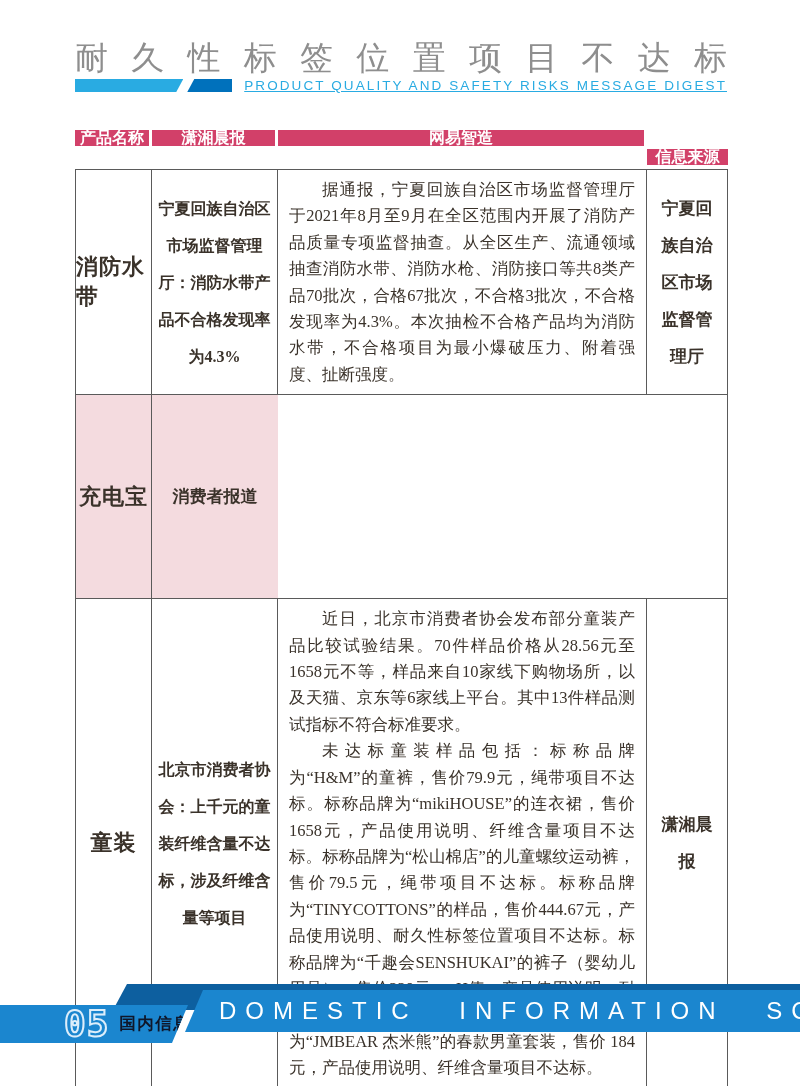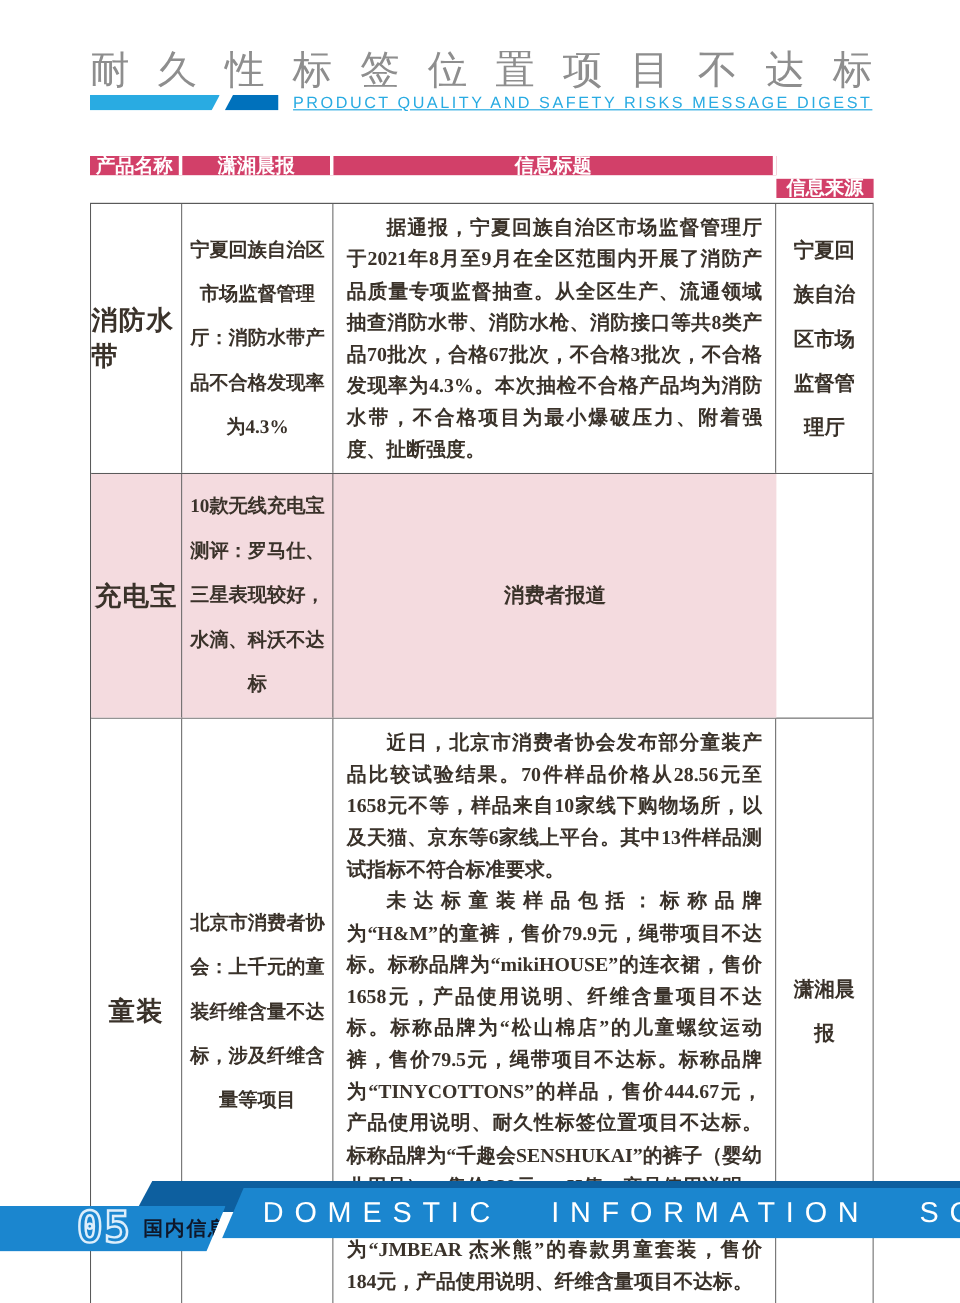--- a/index.html
+++ b/index.html
@@ -44,21 +44,21 @@
   .cell-product {
     display:flex; align-items:center; justify-content:center;
     font-size:22px; font-weight:bold; letter-spacing:1px;
   }
   .cell-title {
     display:flex; flex-direction:column; align-items:center; justify-content:center;
     text-align:center; font-size:16px; font-weight:bold; line-height:37px; padding:6px 6px;
   }
   .cell-summary { padding:7px 11px 6px 11px; }
   .cell-summary p {
-    font-size:16.5px; font-weight:bold; line-height:26.4px;
+    font-size:16.5px; font-weight:normal; line-height:26.4px;
     text-align:justify; text-justify:inter-ideograph; text-indent:2em;
   }
   .cell-source {
     display:flex; align-items:center; justify-content:center; text-align:center;
     font-size:17px; font-weight:bold; line-height:37px; padding:4px 8px;
   }
   .row-1 .cell { min-height:191px; }
   .row-2 .cell { min-height:203px; }
   .row-3 .cell { min-height:420px; }
 
@@ -100,38 +100,37 @@
   <div class="title-bar">
     <div class="bar-light"></div>
     <div class="bar-dark"></div>
     <div class="subtitle-en">PRODUCT QUALITY AND SAFETY RISKS MESSAGE DIGEST</div>
   </div>
 
   <div class="risk-table">
     <div class="thead">
       <div class="th">产品名称</div>
       <div class="th">潇湘晨报</div>
-      <div class="th">信息标题</div>
+      <div class="th">网易智造</div>
       <div class="th">信息来源</div>
     </div>
 
     <div class="tbody">
 
       <div class="body-row row-1">
         <div class="cell cell-product">消防水带</div>
         <div class="cell cell-title">宁夏回族自治区市场监督管理厅：消防水带产品不合格发现率为4.3%</div>
         <div class="cell cell-summary">
           <p>据通报，宁夏回族自治区市场监督管理厅于2021年8月至9月在全区范围内开展了消防产品质量专项监督抽查。从全区生产、流通领域抽查消防水带、消防水枪、消防接口等共8类产品70批次，合格67批次，不合格3批次，不合格发现率为4.3%。本次抽检不合格产品均为消防水带，不合格项目为最小爆破压力、附着强度、扯断强度。</p>
         </div>
         <div class="cell cell-source">宁夏回族自治区市场监督管理厅</div>
       </div>
 
       <div class="body-row row-2 shaded">
         <div class="cell cell-product">充电宝</div>
-        <div class="cell cell-title">10款无线充电宝测评：罗马仕、三星表现较好，水滴、科沃不达标</div>
         <div class="cell cell-source">消费者报道</div>
       </div>
 
       <div class="body-row row-3">
         <div class="cell cell-product">童装</div>
         <div class="cell cell-title">北京市消费者协会：上千元的童装纤维含量不达标，涉及纤维含量等项目</div>
         <div class="cell cell-summary">
           <p>近日，北京市消费者协会发布部分童装产品比较试验结果。70件样品价格从28.56元至1658元不等，样品来自10家线下购物场所，以及天猫、京东等6家线上平台。其中13件样品测试指标不符合标准要求。</p>
           <p>未达标童装样品包括：标称品牌为“H&amp;M”的童裤，售价79.9元，绳带项目不达标。标称品牌为“mikiHOUSE”的连衣裙，售价1658元，产品使用说明、纤维含量项目不达标。标称品牌为“松山棉店”的儿童螺纹运动裤，售价79.5元，绳带项目不达标。标称品牌为“TINYCOTTONS”的样品，售价444.67元，产品使用说明、耐久性标签位置项目不达标。标称品牌为“千趣会SENSHUKAI”的裤子（婴幼儿用品），售价229元，pH值、产品使用说明、耐湿摩擦色牢度项目不达标。标称品牌为“JMBEAR 杰米熊”的春款男童套装，售价 184元，产品使用说明、纤维含量项目不达标。</p>
         </div>

